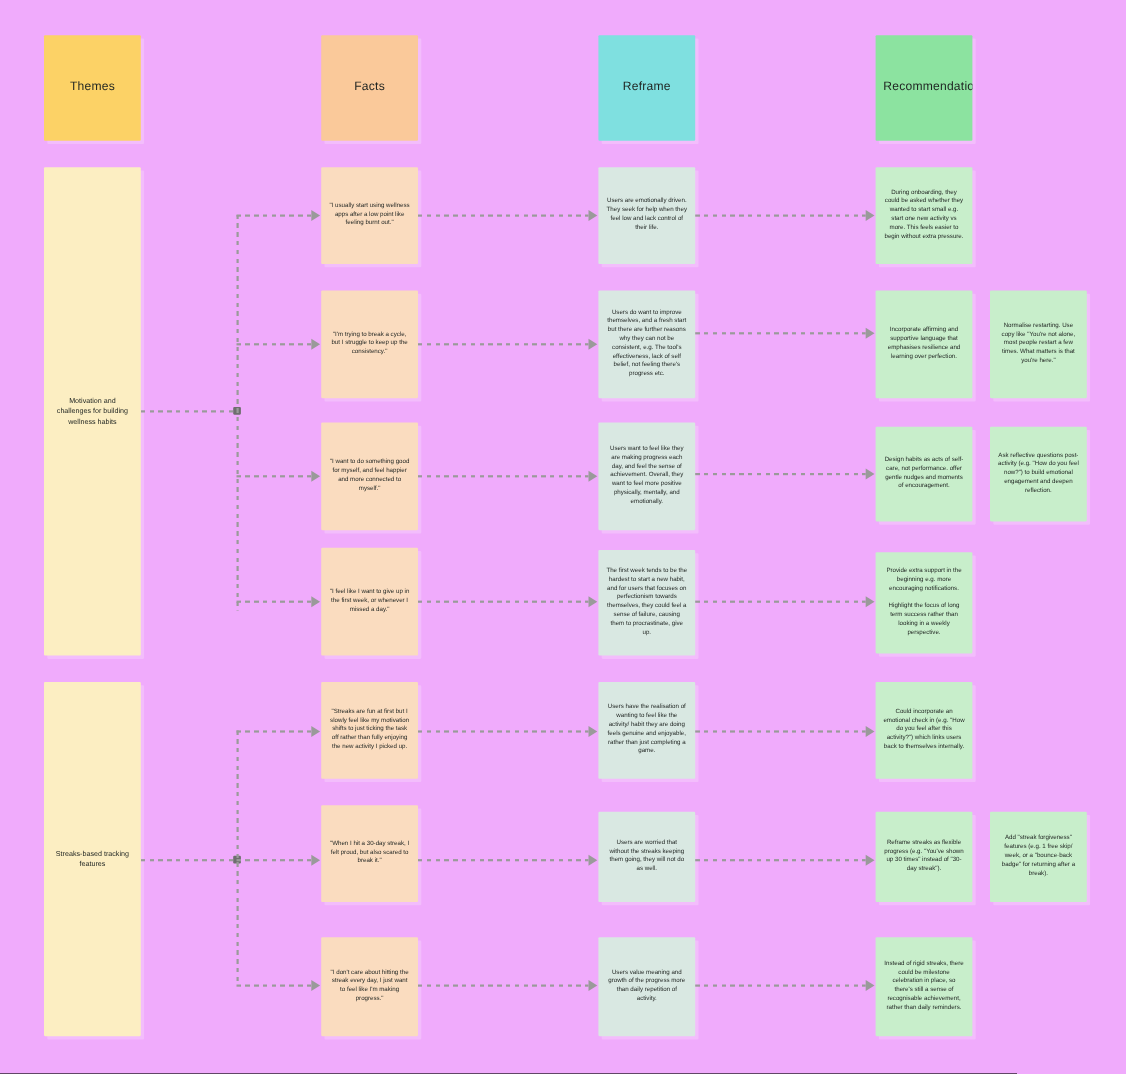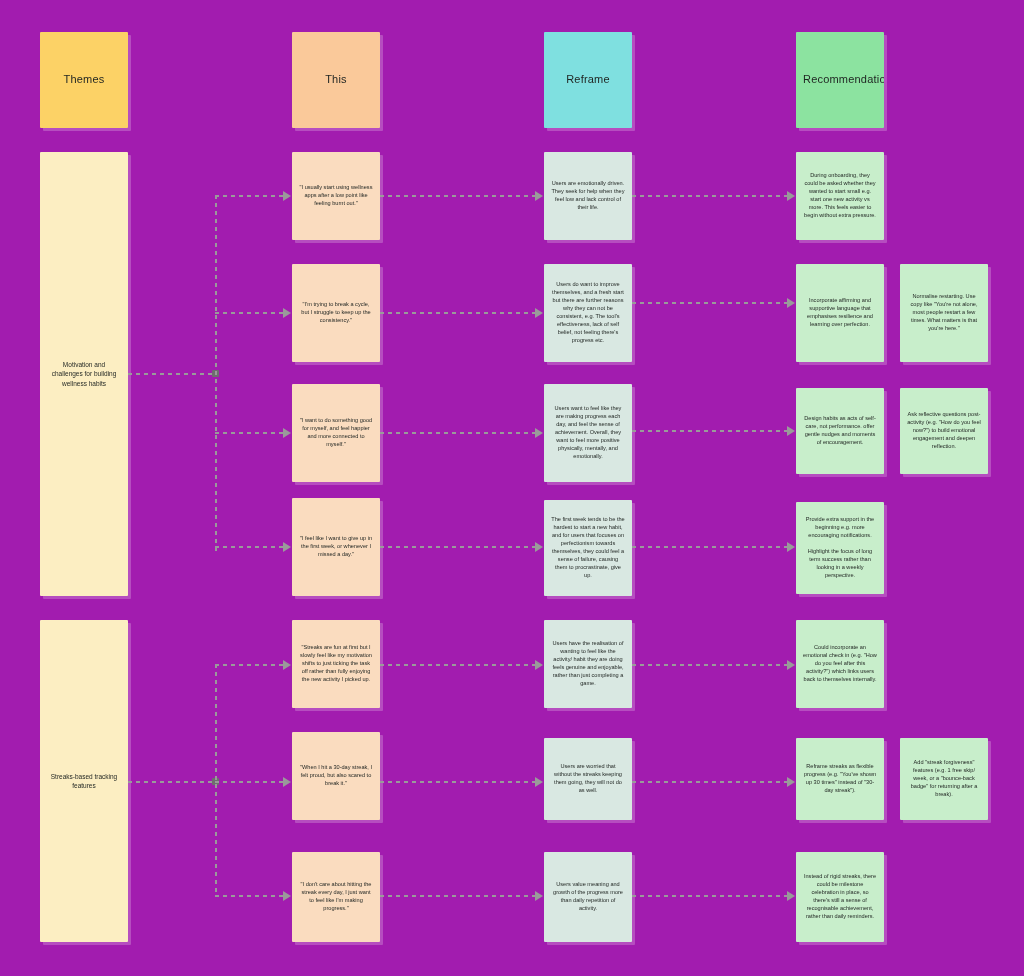--- a/index.html
+++ b/index.html
@@ -13,21 +13,21 @@
     font-family: "Liberation Sans", "DejaVu Sans", sans-serif;
     width: 1024px;
     height: 976px;
     overflow: hidden;
   }
 
   #board {
     position: relative;
     width: 1024px;
     height: 976px;
-    background: #a21caf;
+    background: #f0abfc;
   }
 
   
   .card {
     position: absolute;
     display: flex;
     align-items: center;
     justify-content: center;
     text-align: center;
     color: #1f2421;
@@ -100,21 +100,21 @@
 </style>
 </head>
 <body>
 
 <div id="board">
 
   <div class="card hdr hdr-themes" style="left:40px; top:32px; width:88px; height:96px;">
     <span class="txt">Themes</span>
   </div>
   <div class="card hdr hdr-facts" style="left:292px; top:32px; width:88px; height:96px;">
-    <span class="txt">This</span>
+    <span class="txt">Facts</span>
   </div>
   <div class="card hdr hdr-insights" style="left:544px; top:32px; width:88px; height:96px;">
     <span class="txt">Reframe</span>
   </div>
   <div class="card hdr hdr-recs" style="left:796px; top:32px; width:88px; height:96px;">
     <span class="txt">Recommendations</span>
   </div>
 
   <div class="card theme-card" style="left:40px; top:152px; width:88px; height:444px;">
     <span class="txt">Motivation and challenges for building wellness habits</span>

